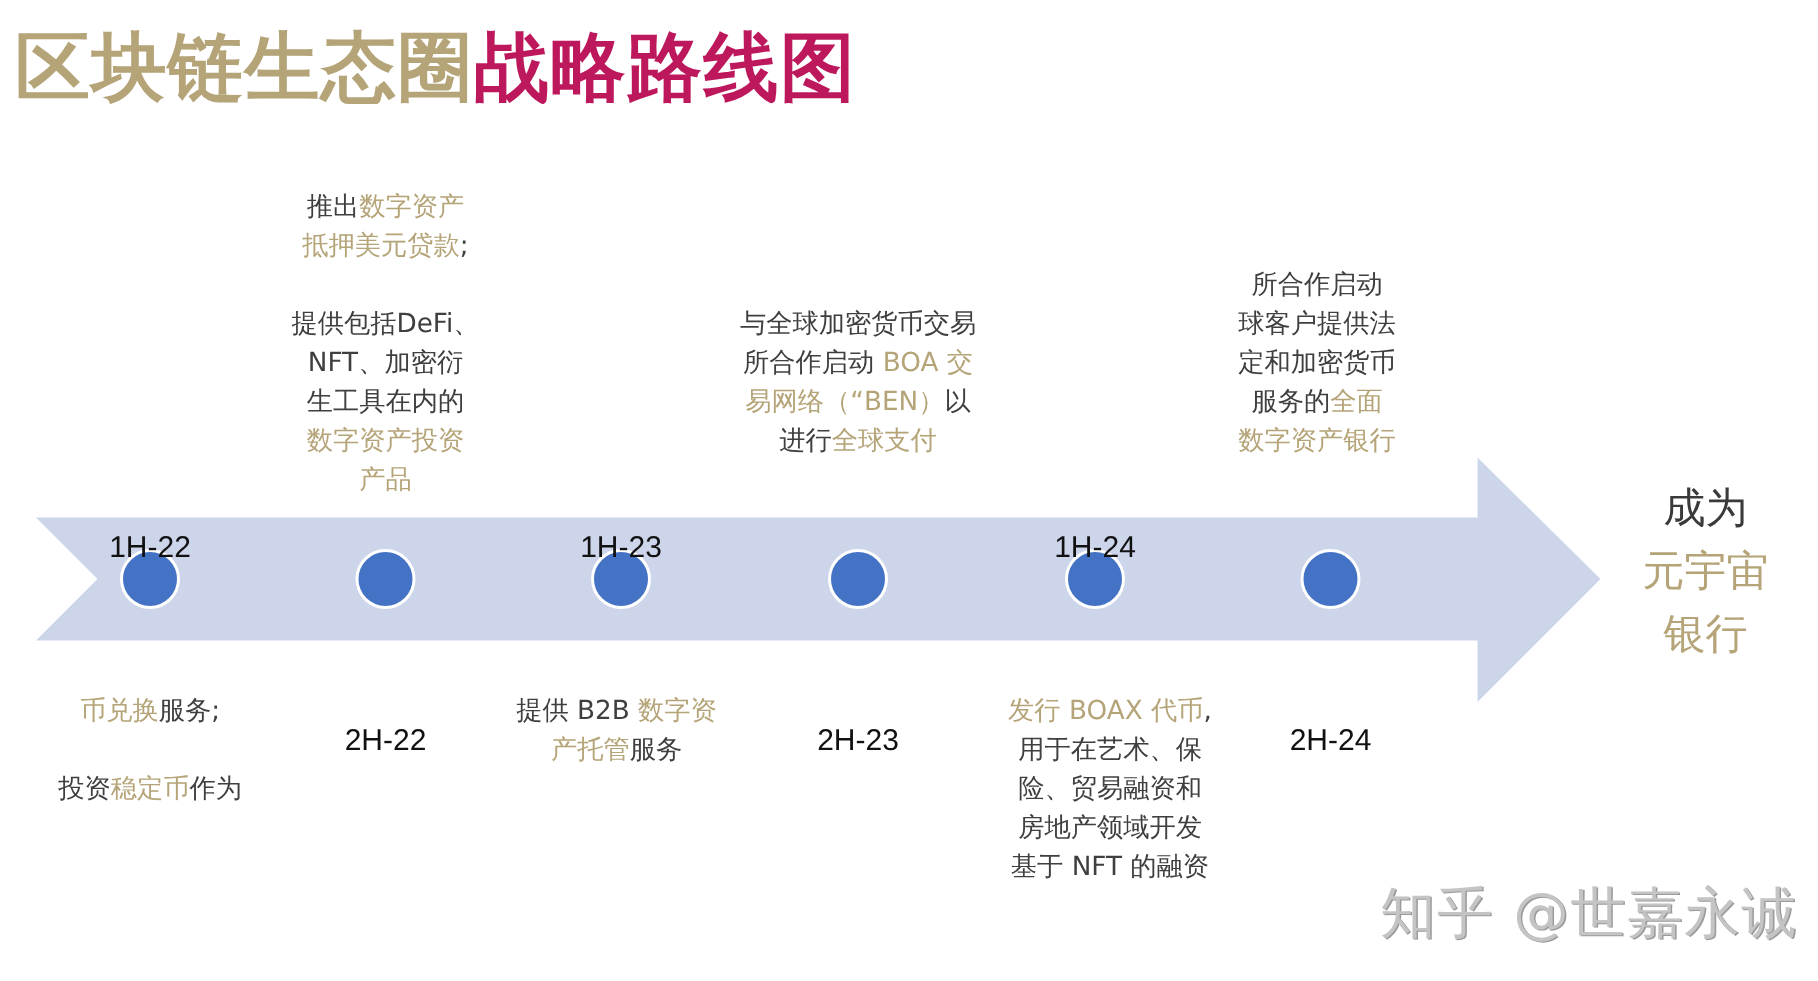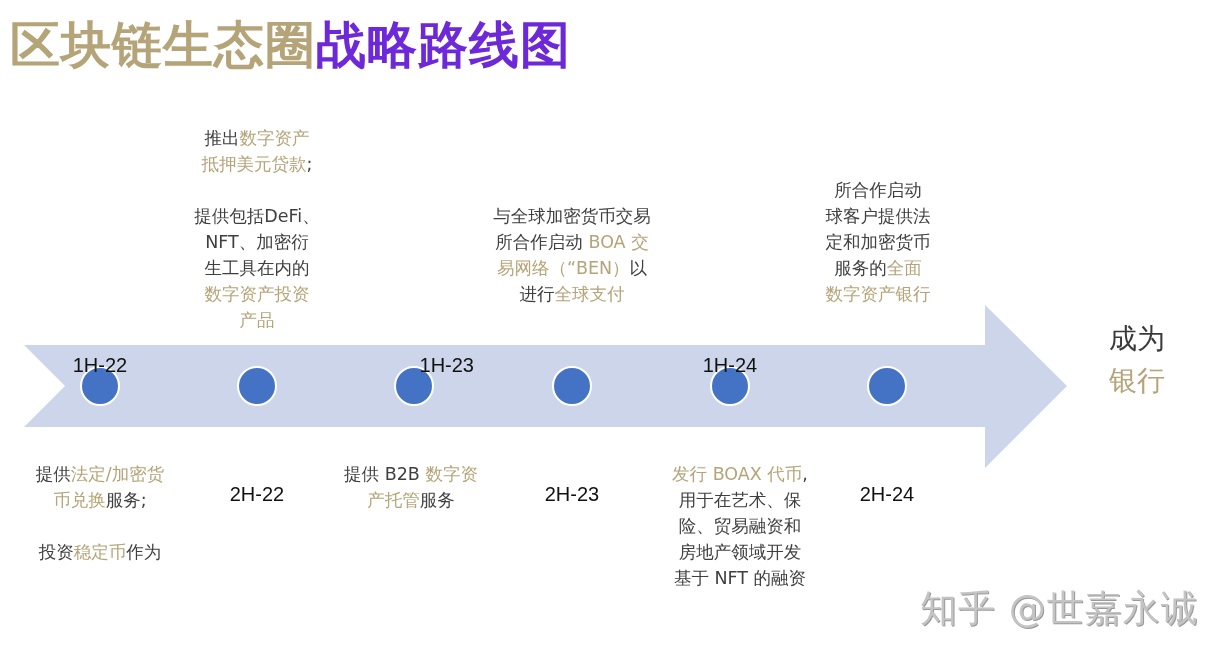--- a/index.html
+++ b/index.html
@@ -1,21 +1,21 @@
 <!DOCTYPE html>
 <html><head>
 <meta charset="utf-8">
 <style>
   html, body { margin: 0; padding: 0; background: #ffffff; }
   body { width: 1212px; height: 654px; position: relative; overflow: hidden;
          font-family: "DejaVu Sans", "Liberation Sans", sans-serif; }
   .title { position: absolute; left: 10px; top: 12px; font-size: 50px; font-weight: bold;
            letter-spacing: 1px; white-space: nowrap; line-height: 66px; }
   .title .gold { color: #B5A478; }
-  .title .navy { color: #6d28d9; font-family: Liberation Mono, monospace; }
+  .title .navy { color: #be185d; font-family: Liberation Mono, monospace; }
   svg.arrow { position: absolute; left: 0; top: 0; }
   .dot { position: absolute; width: 40px; height: 40px; border-radius: 50%;
          background: #4472C4; border: 2px solid #ffffff; box-sizing: border-box; }
   .period { position: absolute; font-family: "Liberation Sans", sans-serif; font-size: 20px;
             color: #111111; width: 120px; text-align: center; line-height: 24px; margin-top: 43px; }
   .note { position: absolute; font-size: 17.5px; line-height: 26px; color: #3f3f3f;
           text-align: center; white-space: nowrap; }
   .note .hl { color: #B5A478; font-weight: normal; }
   .note .line { display: block; }
   .note .gap { display: block; height: 26px; }
@@ -40,27 +40,26 @@
 
 <div class="dot" style="left:80px; top:366px;"></div>
 <div class="dot" style="left:237px; top:366px;"></div>
 <div class="dot" style="left:394px; top:366px;"></div>
 <div class="dot" style="left:552px; top:366px;"></div>
 <div class="dot" style="left:710px; top:366px;"></div>
 <div class="dot" style="left:867px; top:366px;"></div>
 
 <div class="period" style="left:40px; top:310px;">1H-22</div>
 <div class="period" style="left:197px; top:439px;">2H-22</div>
-<div class="period" style="left:354px; top:310px;text-align:right;">1H-23</div>
+<div class="period" style="left:354px; top:310px;">1H-23</div>
 <div class="period" style="left:512px; top:439px;">2H-23</div>
 <div class="period" style="left:670px; top:310px;">1H-24</div>
 <div class="period" style="left:827px; top:439px;">2H-24</div>
 
 <div class="note" style="left:30px; top:461px; width:140px;">
-  <span class="line"><span>提供</span><span class="hl">法定/加密货</span></span>
   <span class="line"><span class="hl">币兑换</span><span>服务;</span></span>
   <span class="gap"></span>
   <span class="line"><span>投资</span><span class="hl">稳定币</span><span>作为</span></span>
 </div>
 
 <div class="note" style="left:187px; top:125px; width:140px;">
   <span class="line"><span>推出</span><span class="hl">数字资产</span></span>
   <span class="line"><span class="hl">抵押美元贷款</span><span>;</span></span>
   <span class="gap"></span>
   <span class="line">提供包括DeFi、</span>
@@ -93,16 +92,17 @@
 <div class="note" style="left:808px; top:177px; width:140px;">
   <span class="line">所合作启动</span>
   <span class="line">球客户提供法</span>
   <span class="line">定和加密货币</span>
   <span class="line"><span>服务的</span><span class="hl">全面</span></span>
   <span class="line hl">数字资产银行</span>
 </div>
 
 <div class="goal">
   <span class="dark">成为</span>
+  <span class="gold">元宇宙</span>
   <span class="gold">银行</span>
 </div>
 
 <div class="watermark">知乎 @世嘉永诚</div>
 
 </body></html>

